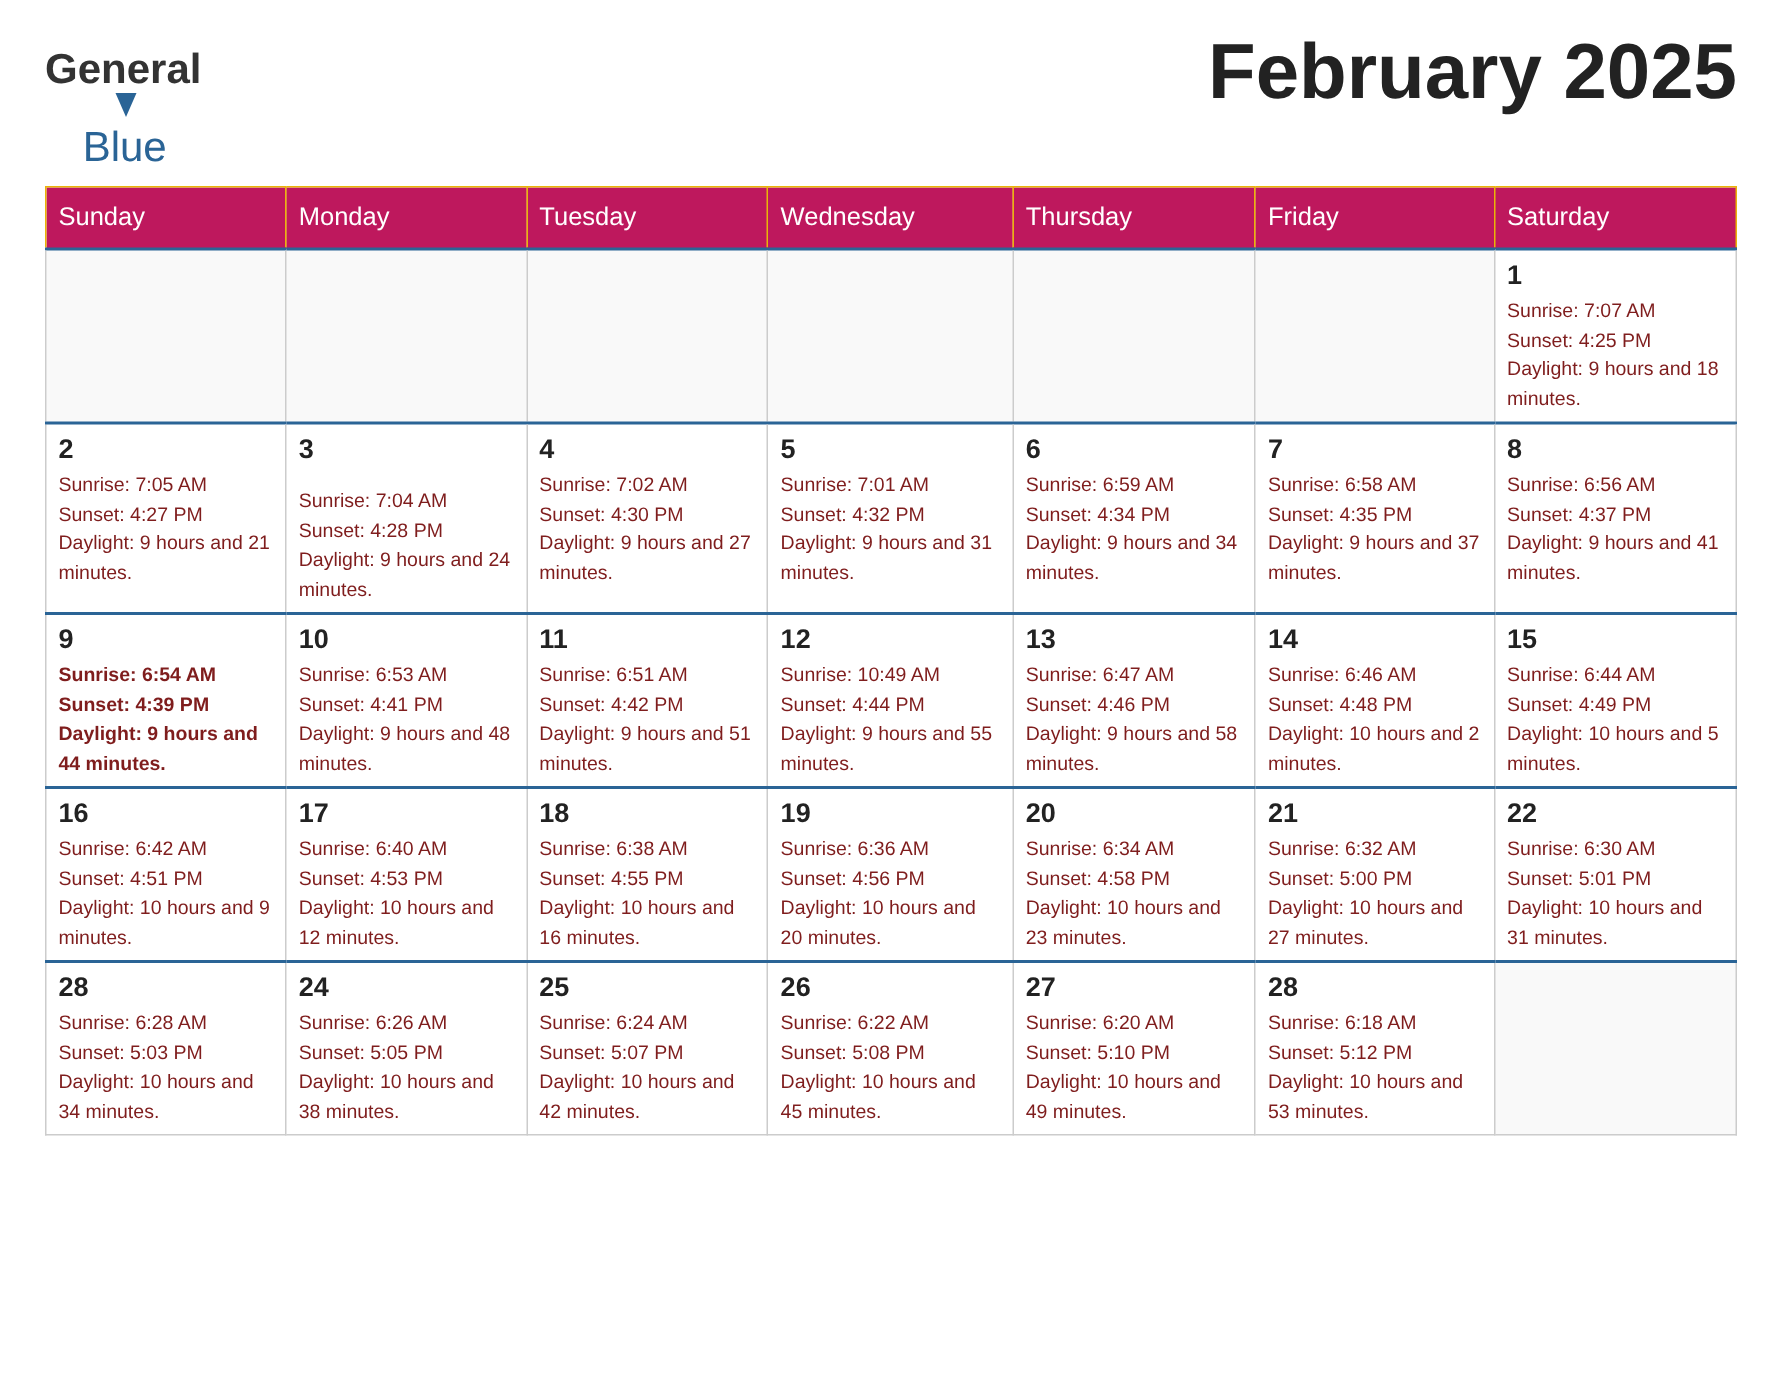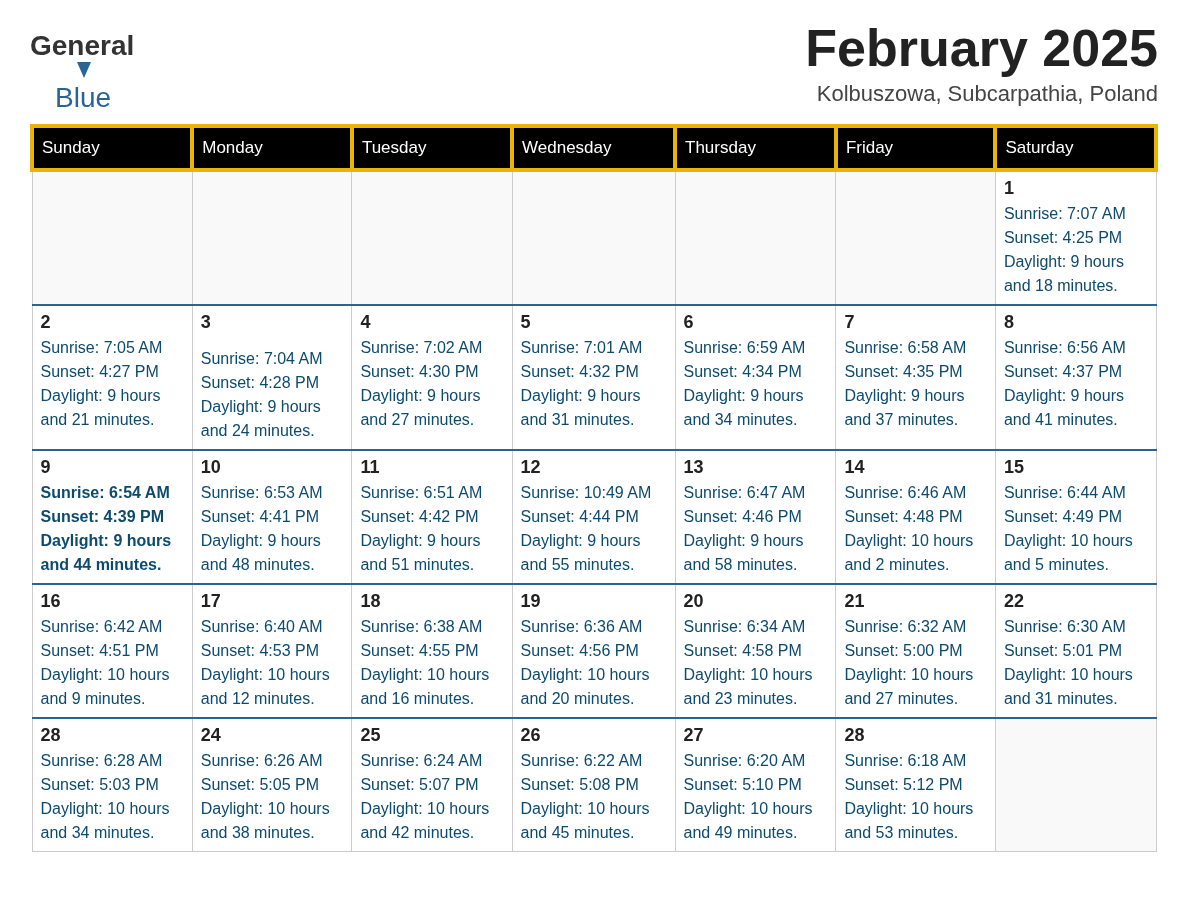--- a/index.html
+++ b/index.html
@@ -56,27 +56,27 @@
       font-size: 22px;
       color: #444;
       margin-top: 4px;
     }
     .calendar {
       width: 100%;
       border-collapse: collapse;
       margin-top: 10px;
     }
     .calendar th {
-      background: #000000;
+      background: #be185d;
       color: #fff;
       padding: 10px 8px;
       font-size: 17px;
       font-weight: normal;
       text-align: left;
-      border: 4px solid #eab308;
+      border: 1px solid #eab308;
     }
     .calendar td {
       vertical-align: top;
       border: 1px solid #ccc;
       padding: 6px 8px;
       width: 170px;
       min-height: 110px;
       font-size: 13px;
       color: #333;
       background: #fff;
@@ -85,22 +85,22 @@
       background: #f9f9f9;
     }
     .day-number {
       font-size: 18px;
       font-weight: bold;
       color: #222;
       display: block;
       margin-bottom: 3px;
     }
     .day-info {
-      font-size: 16px;
-      color: #0c4a6e;
+      font-size: 13px;
+      color: #7f1d1d;
       line-height: 1.5;
     }
     .week-row td {
       border-top: 2px solid #2a6496;
     }
   </style>
 </head>
 <body>
 
 <div class="header">
@@ -110,21 +110,20 @@
         <span class="logo-text-general">General</span>
         <svg width="22" height="22" viewBox="0 0 22 22" style="margin-left:3px; margin-top:-2px;">
           <polygon points="4,2 18,2 11,18" fill="#2a6496"></polygon>
         </svg>
       </div>
       <div class="logo-row2">Blue</div>
     </div>
   </div>
   <div class="title-section">
     <div class="calendar-title">February 2025</div>
-    <div class="calendar-subtitle">Kolbuszowa, Subcarpathia, Poland</div>
   </div>
 </div>
 
 <table class="calendar">
   <thead>
     <tr>
     <th>Sunday</th>
         <th>Monday</th>
         <th>Tuesday</th>
         <th>Wednesday</th>

